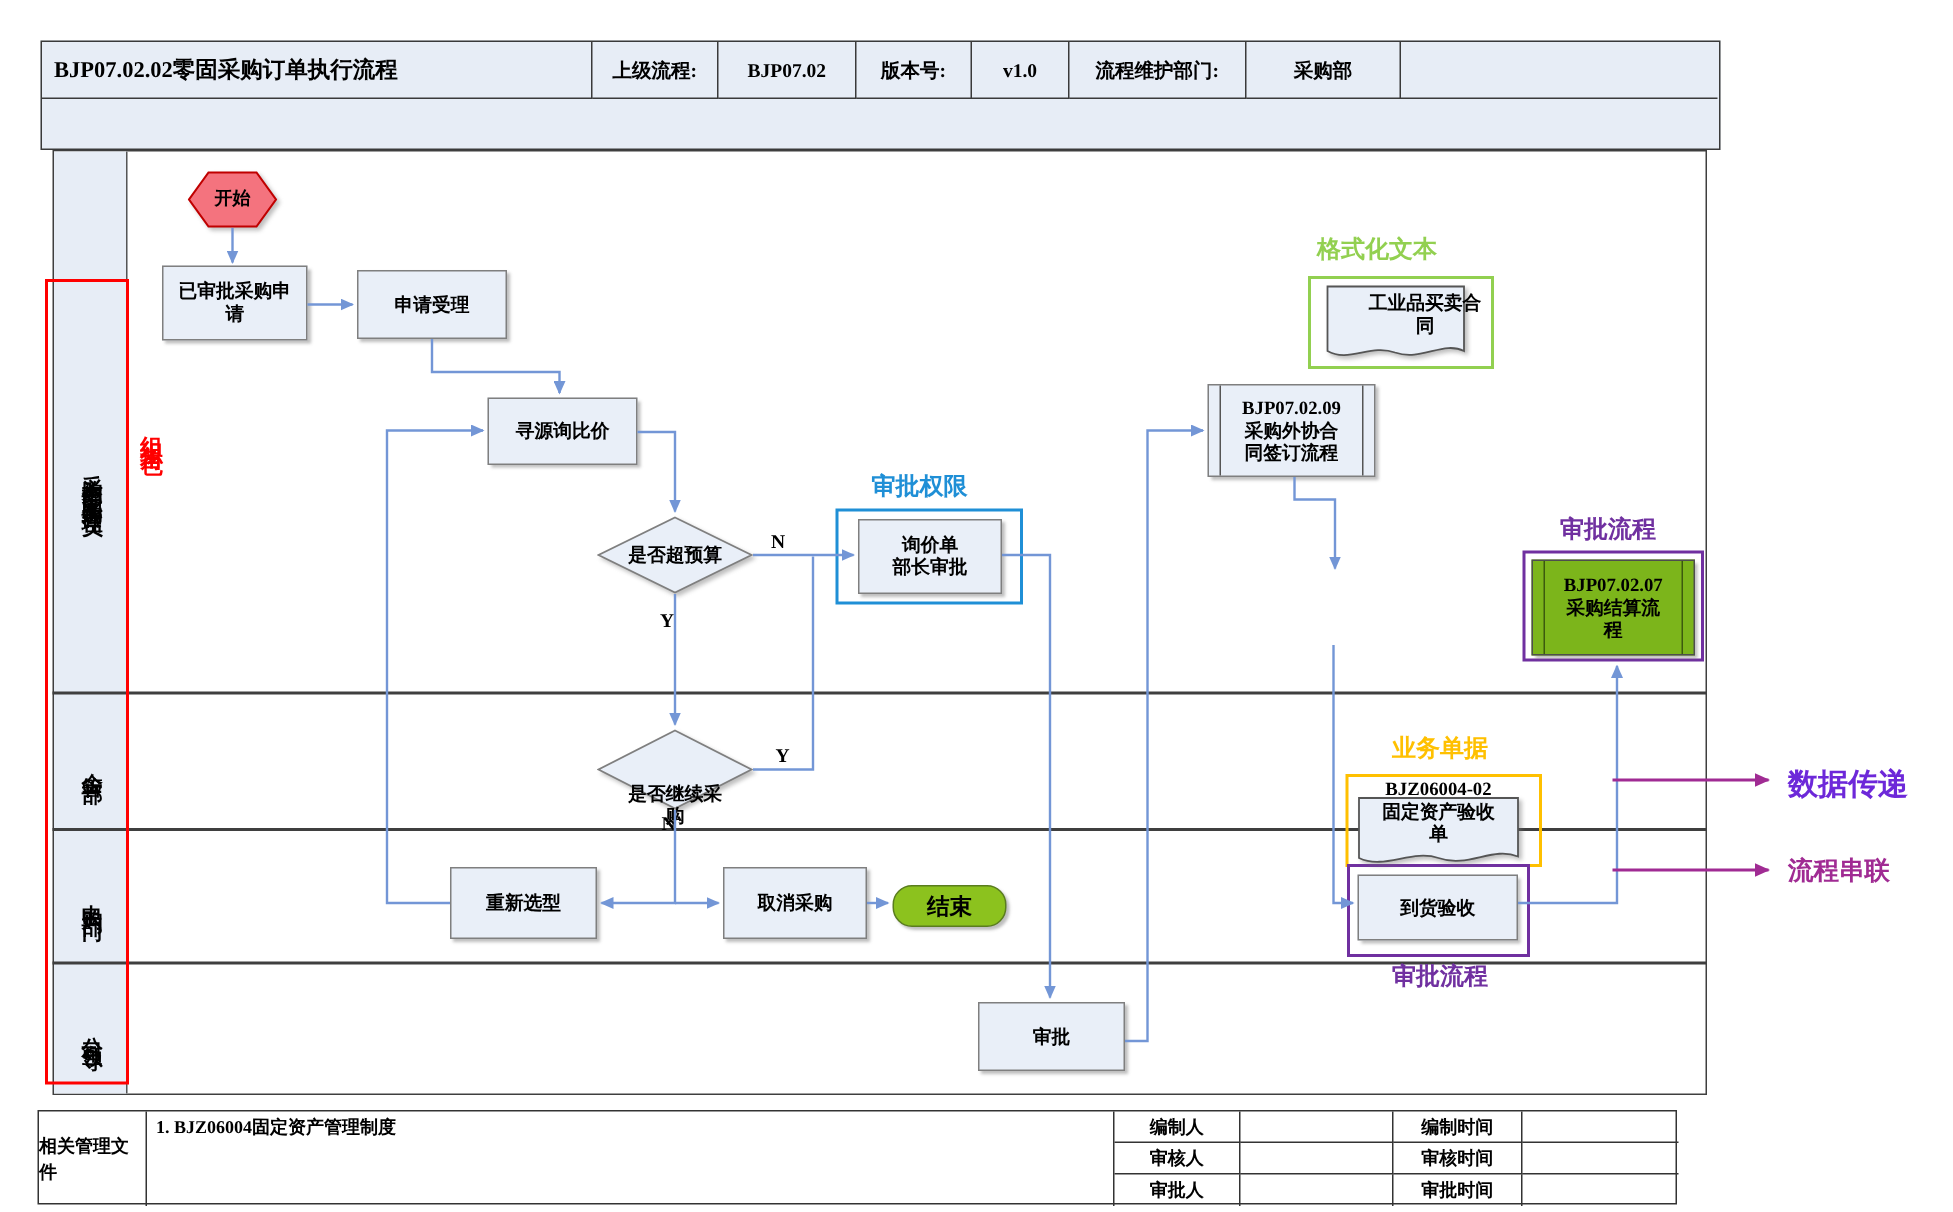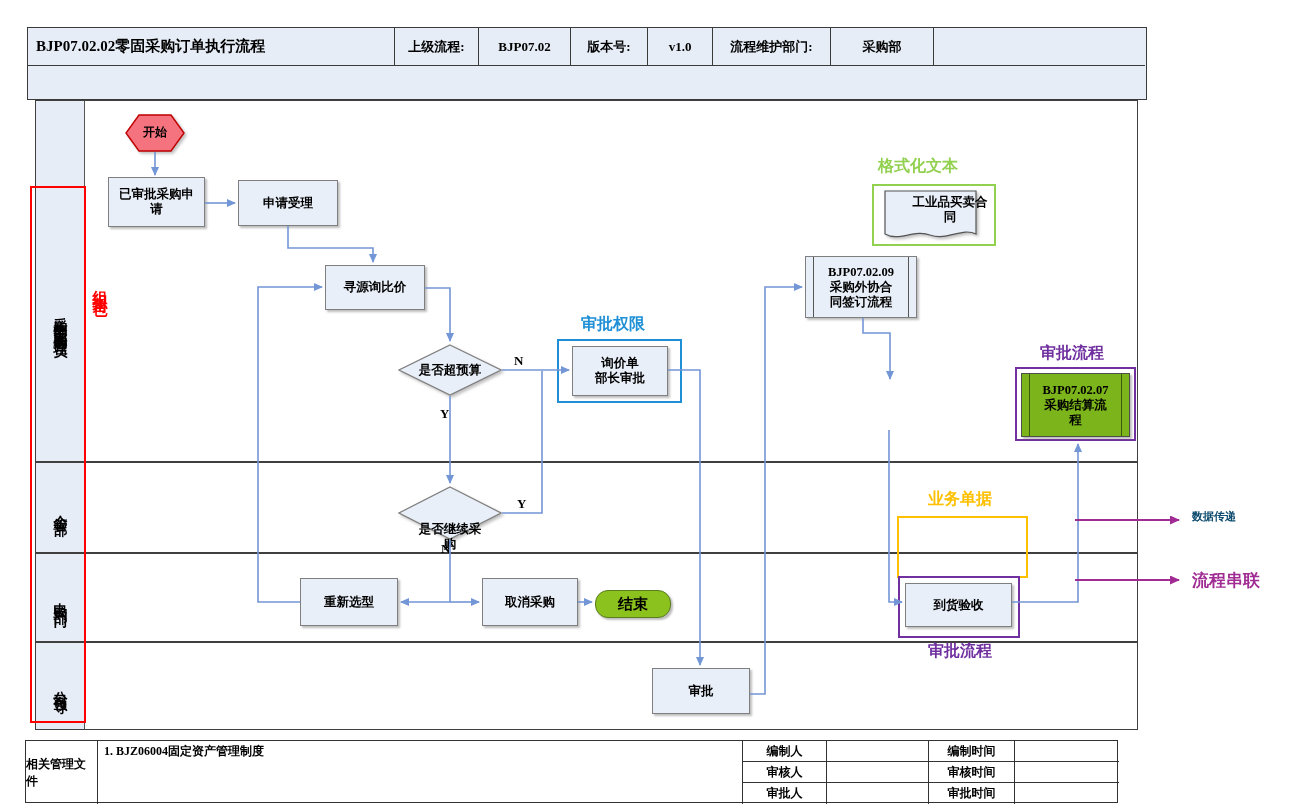--- a/index.html
+++ b/index.html
@@ -134,20 +134,28 @@
 
 
   <div class="abs" style="left:884px;top:190px;width:93px;height:54px;padding-left:39px;">
     <svg class="shape-svg" width="93" height="54" viewBox="0 0 93 54">
       <path d="M1,1 L92,1 L92,44 C78,37 64,51 46,45 C30,39 15,52 1,44 Z" fill="#E9EFF8" stroke="#555" stroke-width="1.2"></path>
     </svg>
     <div class="node-text" style="top:5px;">工业品买卖合
 同</div>
   </div>
 
+  <div class="abs" style="left:905px;top:531px;width:108px;height:50px;">
+    <svg class="shape-svg" width="108" height="50" viewBox="0 0 108 50">
+      <path d="M1,1 L107,1 L107,40 C90,33 74,48 54,41 C36,35 18,49 1,41 Z" fill="#E9EFF8" stroke="#555" stroke-width="1.2"></path>
+    </svg>
+    <div class="node-text" style="top:-12px;">BJZ06004-02
+固定资产验收
+单</div>
+  </div>
 
   <div class="abs node" style="left:905px;top:583px;width:107px;height:44px;">到货验收</div>
 
   <div class="abs node" style="left:1021px;top:373px;width:109px;height:64px;background:#7CB51B;border-color:#4e4e4e;">
     <span class="subbar" style="left:7px;border-color:#3c5a0e;"></span>
     <span class="subbar" style="right:7px;border-color:#3c5a0e;"></span>
     <span>BJP07.02.07
 采购结算流
 程</span>
   </div>
@@ -183,21 +191,21 @@
       <path d="M863,318 L863,333 L890,333 L890,379" marker-end="url(#arrB)"></path>
       <path d="M889,430 L889,602 L902,602" marker-end="url(#arrB)"></path>
       <path d="M1012,602 L1078,602 L1078,444" marker-end="url(#arrB)"></path>
     </g>
     <g stroke="#A02B93" stroke-width="2" fill="none">
       <path d="M1075,520 L1179,520" marker-end="url(#arrP)"></path>
       <path d="M1075,580 L1179,580" marker-end="url(#arrP)"></path>
     </g>
   </svg>
 
-  <div class="abs anno" style="left:1192px;top:509px;color:#0c4a6e;font-size:11px;">数据传递</div>
+  <div class="abs anno" style="left:1192px;top:509px;color:#6d28d9;font-size:20px;">数据传递</div>
   <div class="abs anno" style="left:1192px;top:569px;color:#A02B93;font-size:17px;">流程串联</div>
 
   <div class="abs ftable" style="left:25px;top:740px;width:1093px;height:63px;">
     <div class="fcell" style="left:0;top:0;width:72px;height:63px;border-right:1px solid #333;">相关管理文件</div>
     <div class="fcell" style="left:72px;top:0;width:645px;height:63px;border-right:1px solid #333;align-items:flex-start;justify-content:flex-start;padding:2px 6px;box-sizing:border-box;">1. BJZ06004固定资产管理制度</div>
 
     <div class="fcell" style="left:717px;top:0;width:84px;height:21px;border-right:1px solid #333;border-bottom:1px solid #333;">编制人</div>
     <div class="fcell" style="left:801px;top:0;width:102px;height:21px;border-right:1px solid #333;border-bottom:1px solid #333;"></div>
     <div class="fcell" style="left:903px;top:0;width:86px;height:21px;border-right:1px solid #333;border-bottom:1px solid #333;">编制时间</div>
     <div class="fcell" style="left:989px;top:0;width:104px;height:21px;border-bottom:1px solid #333;"></div>

